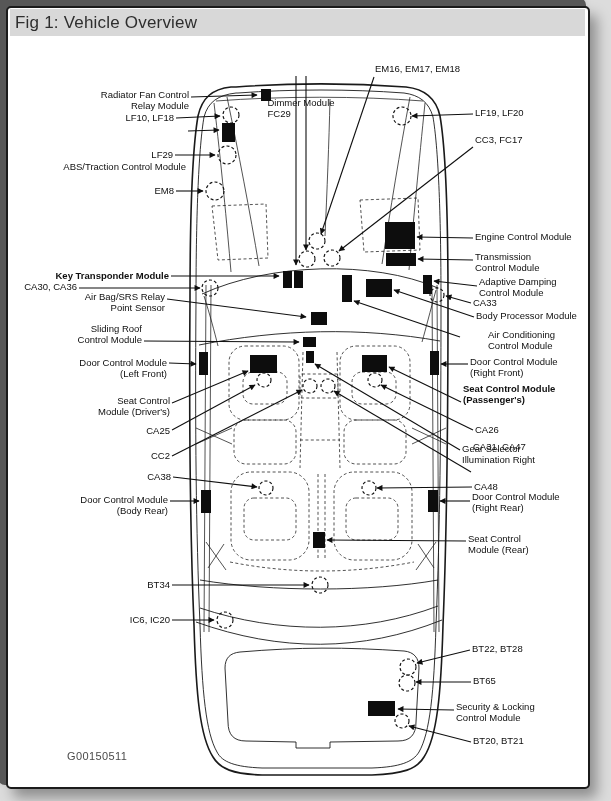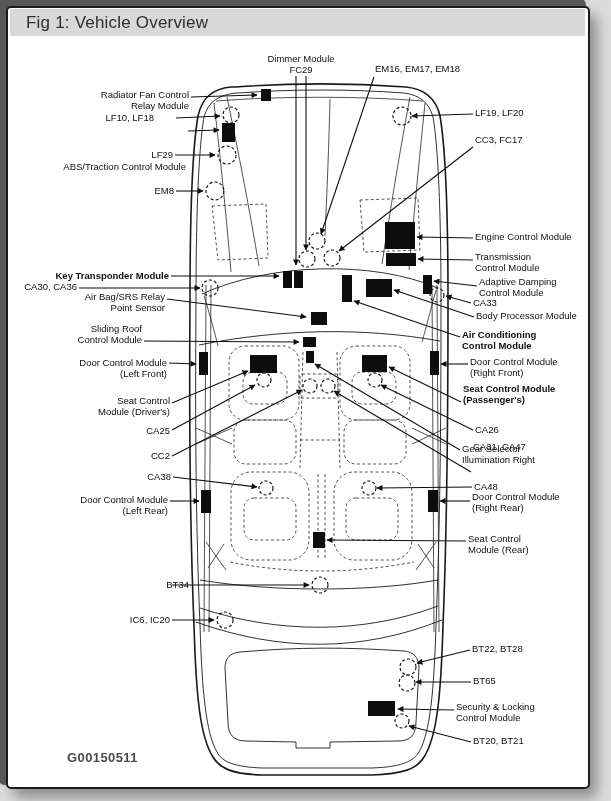--- a/index.html
+++ b/index.html
@@ -3,34 +3,34 @@
 <meta charset="utf-8">
 <style>
   html,body{margin:0;padding:0;background:#cfcfcf;}
   #stage{position:relative;width:611px;height:801px;background:#dcdcdc;overflow:hidden;
          font-family:"Liberation Sans",sans-serif;}
   #paper{position:absolute;left:6px;top:6px;right:21px;bottom:12px;background:#ffffff;
          border:2.5px solid #1b1b1b;border-radius:5px;
          box-shadow:-6px -6px 0 2px #575757,-10px -10px 10px rgba(70,70,70,.55),7px 9px 13px rgba(0,0,0,.35);}
   #titlebar{position:absolute;left:10px;top:9px;right:26px;height:27px;background:#d8d8d8;
             display:flex;align-items:center;}
-  #titlebar .t{font-size:17px;color:#2e2e2e;padding-left:16px;letter-spacing:.2px;}
+  #titlebar .t{font-size:17px;color:#2e2e2e;padding-left:5px;letter-spacing:.2px;}
   svg#diagram{position:absolute;left:0;top:0;width:611px;height:801px;}
   .car{stroke:#1a1a1a;fill:none;}
   .w16{stroke-width:1.6;} .w09{stroke-width:.9;} .w07{stroke-width:.75;}
   .dsh{stroke-dasharray:3 2.4;}
   .m-rect{fill:#0d0d0d;stroke:none;}
   .m-circle{fill:none;stroke:#111;stroke-width:1.15;stroke-dasharray:3 2.2;}
   .leader{stroke:#0f0f0f;stroke-width:1.1;fill:none;}
   #labels-layer{position:absolute;left:0;top:0;width:611px;height:801px;pointer-events:none;}
   .callout{position:absolute;font-size:9.5px;line-height:10.6px;color:#0f0f0f;white-space:nowrap;}
   .callout.right{text-align:right;}
   .callout.left{text-align:left;}
-  .callout.center{text-align:center;}
-  #figcode{position:absolute;left:67px;top:750px;font-size:13px;color:#4a4a4a;letter-spacing:.4px;font-weight:bold;}
+  .callout.center{margin-top:44px;}
+  #figcode{position:absolute;left:67px;top:750px;font-size:11px;color:#4a4a4a;letter-spacing:.4px;}
 </style>
 </head>
 <body>
 
 <div id="stage">
   <div id="paper"></div>
   <div id="titlebar">
     <span class="t">Fig 1: Vehicle Overview</span>
   </div>
 
@@ -181,21 +181,21 @@
         <line x1="454" y1="710" x2="398" y2="709" class="leader" marker-end="url(#arr)"></line>
         <line x1="471" y1="742" x2="409" y2="726" class="leader" marker-end="url(#arr)"></line>
       </g>
   </svg>
 
   <div id="labels-layer">
       <div class="callout right" style="top: 90px; right: 422px;">
         <div>Radiator Fan Control</div>
         <div>Relay Module</div>
       </div>
-      <div class="callout right" style="top: 113px; right: 457px;">
+      <div class="callout right" style="top: 113px; right: 437px;">
         <div>LF10, LF18</div>
       </div>
       <div class="callout right" style="top: 126px; right: 425px; margin-top: 36px;">
         <div>ABS/Traction Control Module</div>
       </div>
       <div class="callout right" style="top: 150px; right: 438px;">
         <div>LF29</div>
       </div>
       <div class="callout right" style="top: 186px; right: 437px;">
         <div>EM8</div>
@@ -226,23 +226,23 @@
         <div>CA25</div>
       </div>
       <div class="callout right" style="top: 451px; right: 441px;">
         <div>CC2</div>
       </div>
       <div class="callout right" style="top: 472px; right: 440px;">
         <div>CA38</div>
       </div>
       <div class="callout right" style="top: 495px; right: 443px;">
         <div>Door Control Module</div>
-        <div>(Left Rear)</div>
-      </div>
-      <div class="callout right" style="top: 580px; right: 422px;">
+        <div>(Body Rear)</div>
+      </div>
+      <div class="callout right" style="top: 580px; right: 441px;">
         <div>BT34</div>
       </div>
       <div class="callout right" style="top: 615px; right: 441px;">
         <div>IC6, IC20</div>
       </div>
       <div class="callout center" style="top: 54px; left: 301px; transform: translateX(-50%);">
         <div>Dimmer Module</div>
         <div>FC29</div>
       </div>
       <div class="callout left" style="top: 64px; left: 375px;">
@@ -264,21 +264,21 @@
       <div class="callout left" style="top: 277px; left: 479px;">
         <div>Adaptive Damping</div>
         <div>Control Module</div>
       </div>
       <div class="callout left" style="top: 298px; left: 473px;">
         <div>CA33</div>
       </div>
       <div class="callout left" style="top: 311px; left: 476px;">
         <div>Body Processor Module</div>
       </div>
-      <div class="callout left" style="top: 330px; left: 462px; font-weight: bold;">
+      <div class="callout left" style="top: 330px; left: 488px;">
         <div>Air Conditioning</div>
         <div>Control Module</div>
       </div>
       <div class="callout left" style="top: 357px; left: 470px;">
         <div>Door Control Module</div>
         <div>(Right Front)</div>
       </div>
       <div class="callout left" style="top: 384px; left: 463px; font-weight: bold;">
         <div>Seat Control Module</div>
         <div>(Passenger's)</div>

